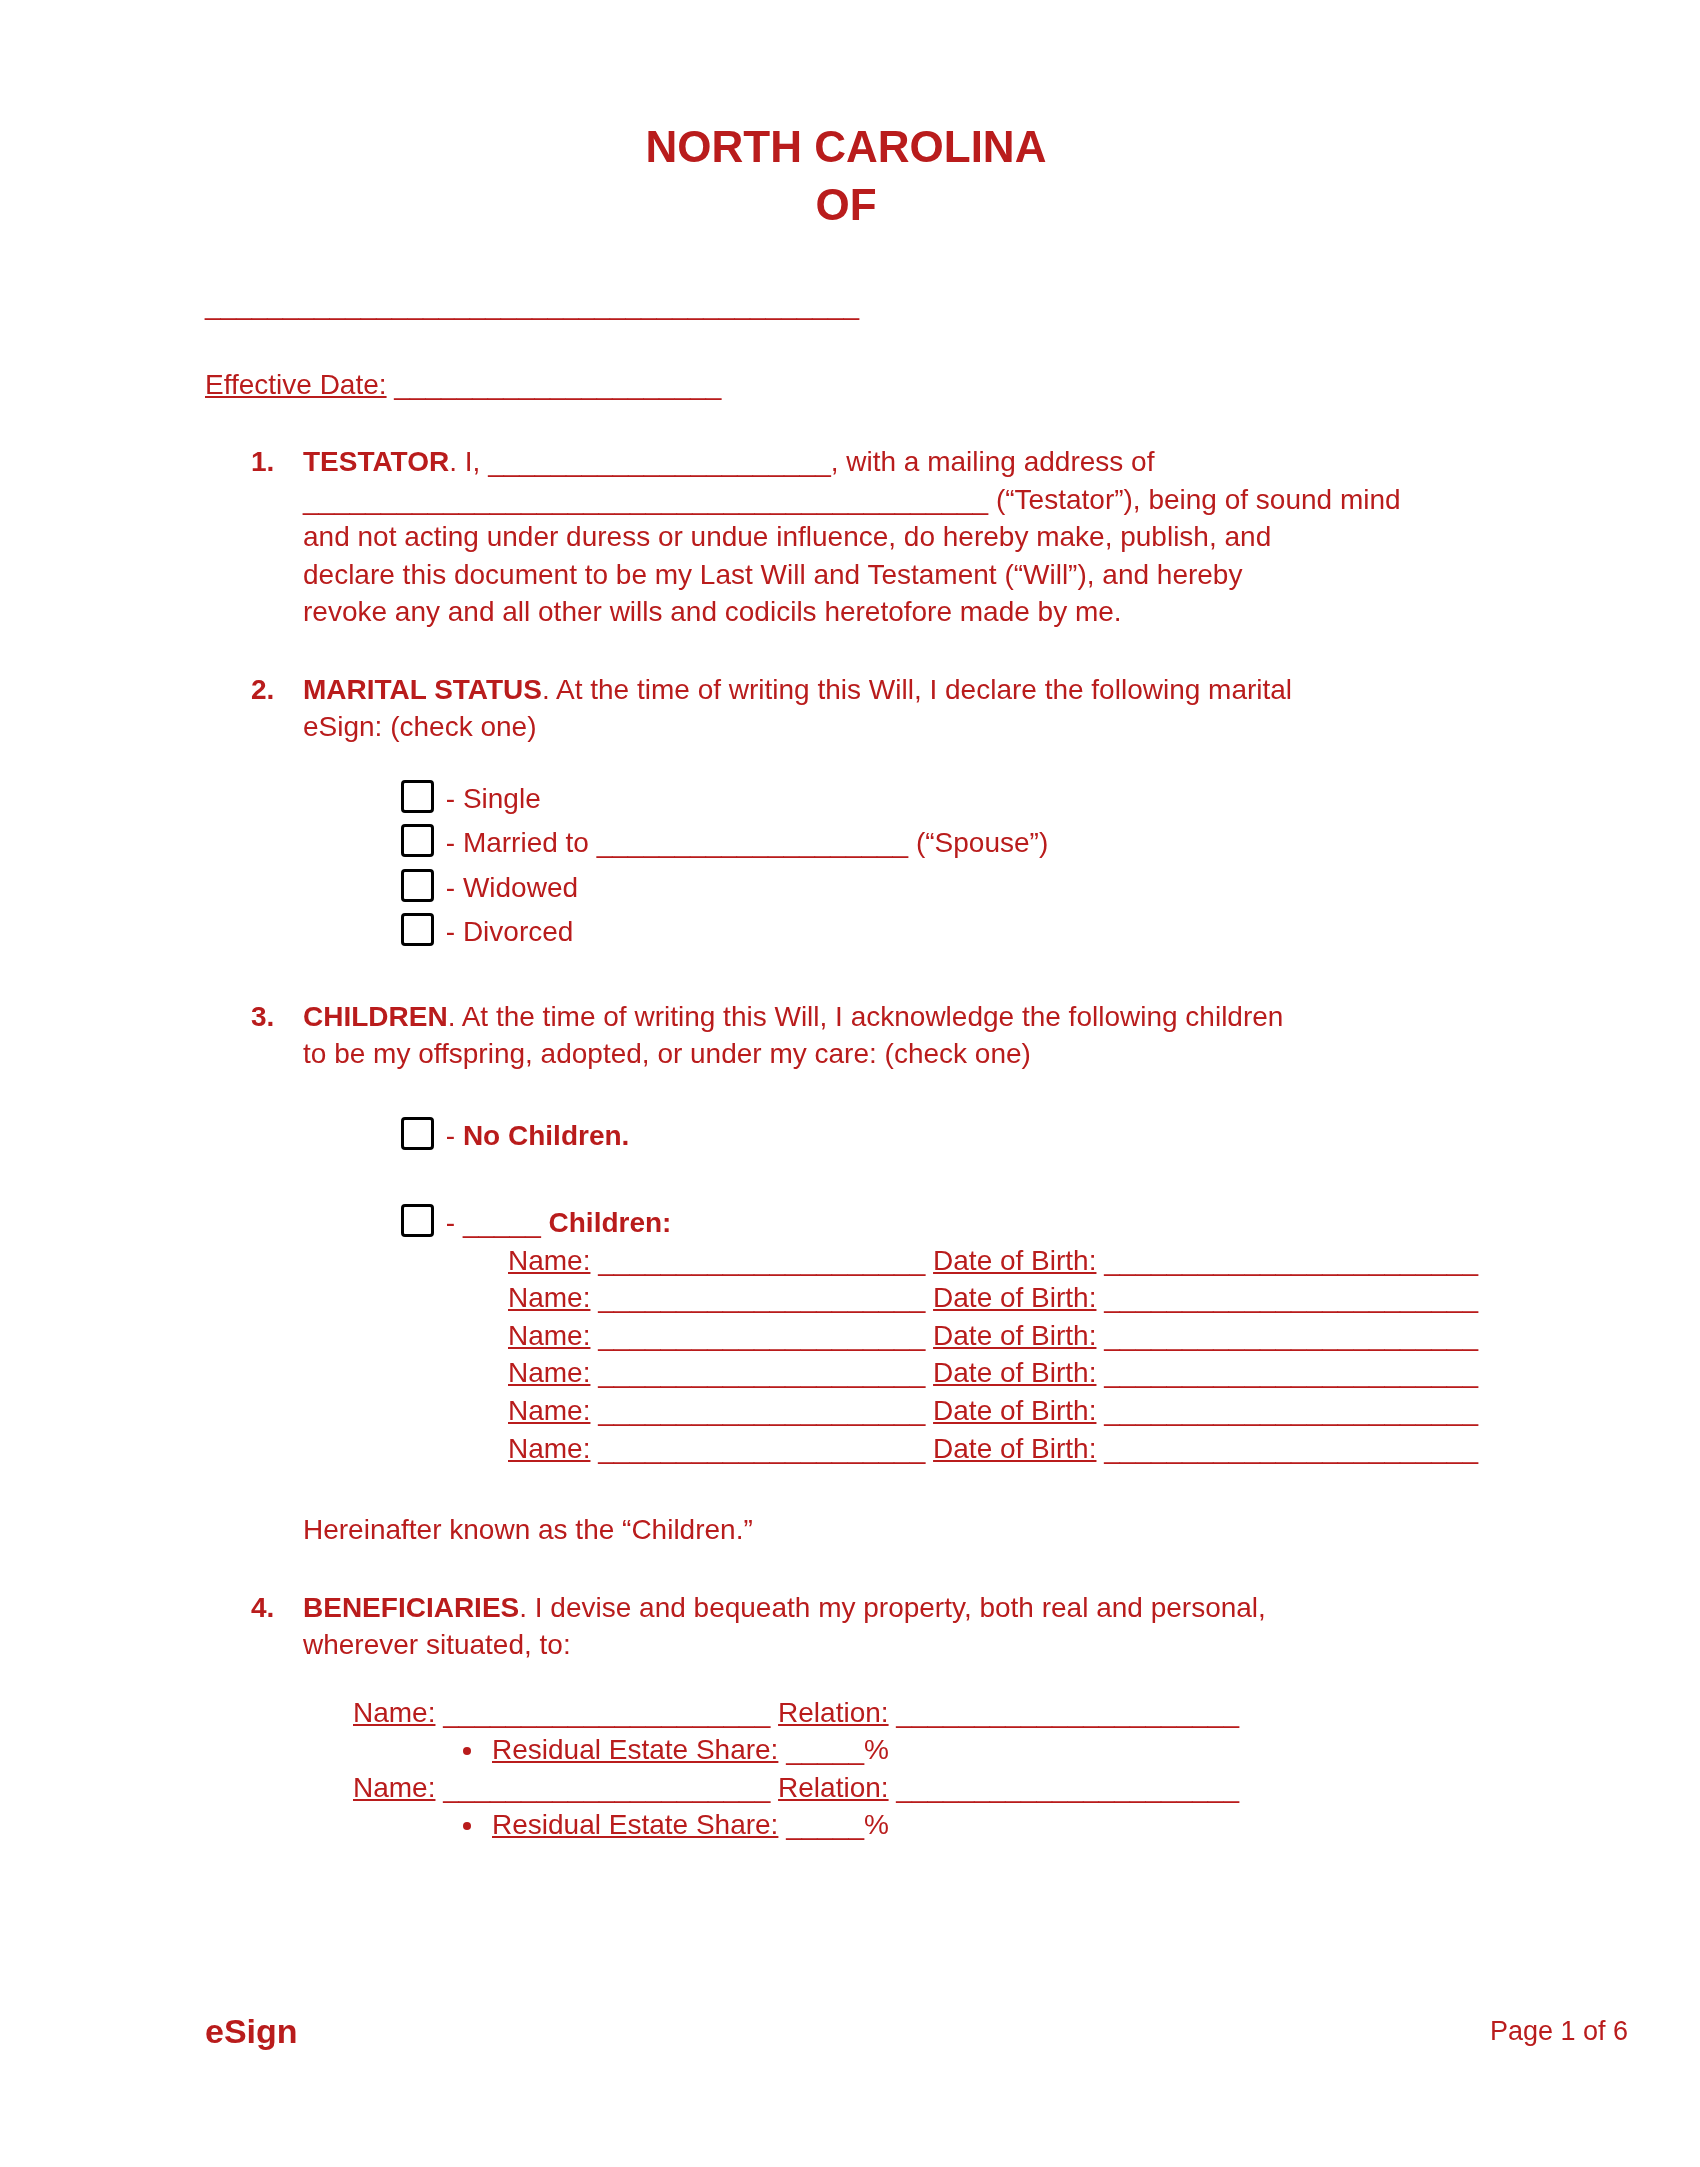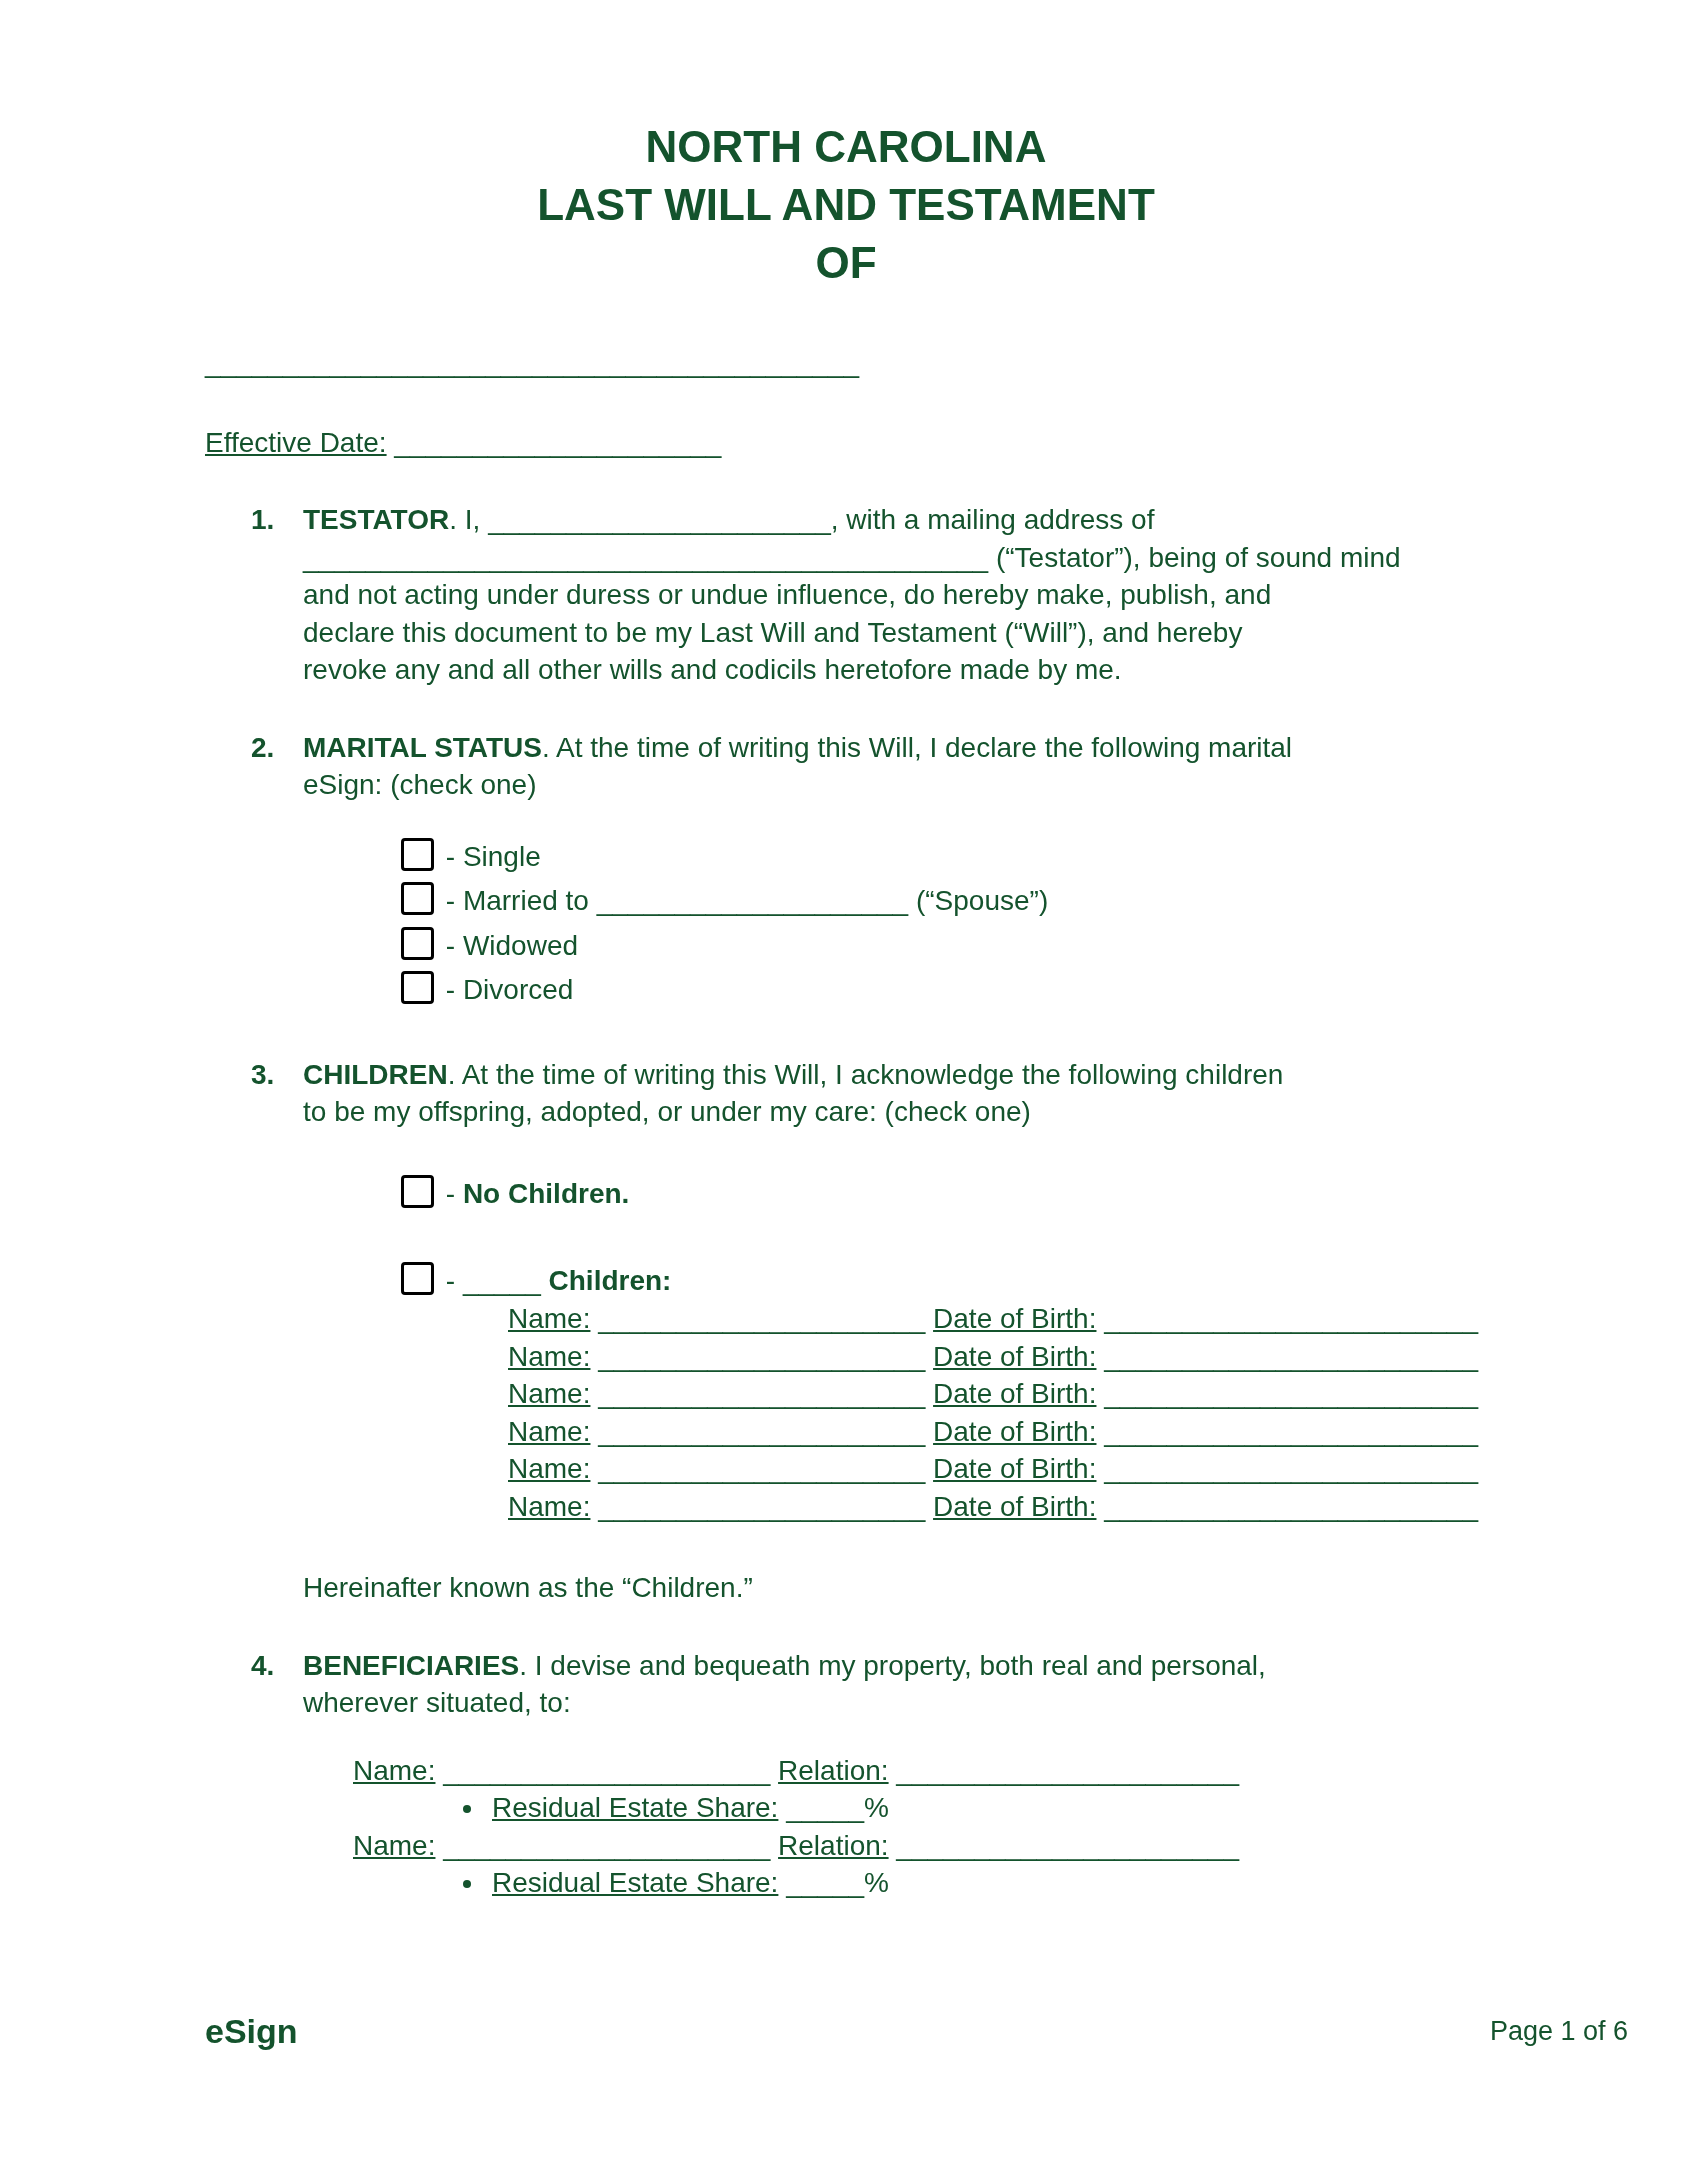--- a/index.html
+++ b/index.html
@@ -3,21 +3,21 @@
 <meta charset="utf-8">
 <style>
   html, body { margin: 0; padding: 0; background: #ffffff; }
   .page {
     position: relative;
     width: 1700px;
     height: 2167px;
     box-sizing: border-box;
     padding: 118px 213px 0 205px;
     background: #ffffff;
-    color: #14532d;
+    color: #b91c1c;
     font-family: "Liberation Sans", "DejaVu Sans", sans-serif;
     font-size: 28px;
     line-height: 1.34;
   }
   .title {
     text-align: center;
     font-weight: bold;
     font-size: 44px;
     line-height: 1.32;
   }
@@ -70,21 +70,20 @@
     font-size: 27px;
   }
 </style>
 </head>
 <body>
 
 <div class="page">
 
   <div class="title">
     <span class="title-line">NORTH CAROLINA</span>
-    <span class="title-line">LAST WILL AND TESTAMENT</span>
     <span class="title-line">OF</span>
   </div>
 
   <div class="name-line">__________________________________________</div>
 
   <div class="effective">
     <span class="u">Effective Date:</span>
     <span>_____________________</span>
   </div>
 

